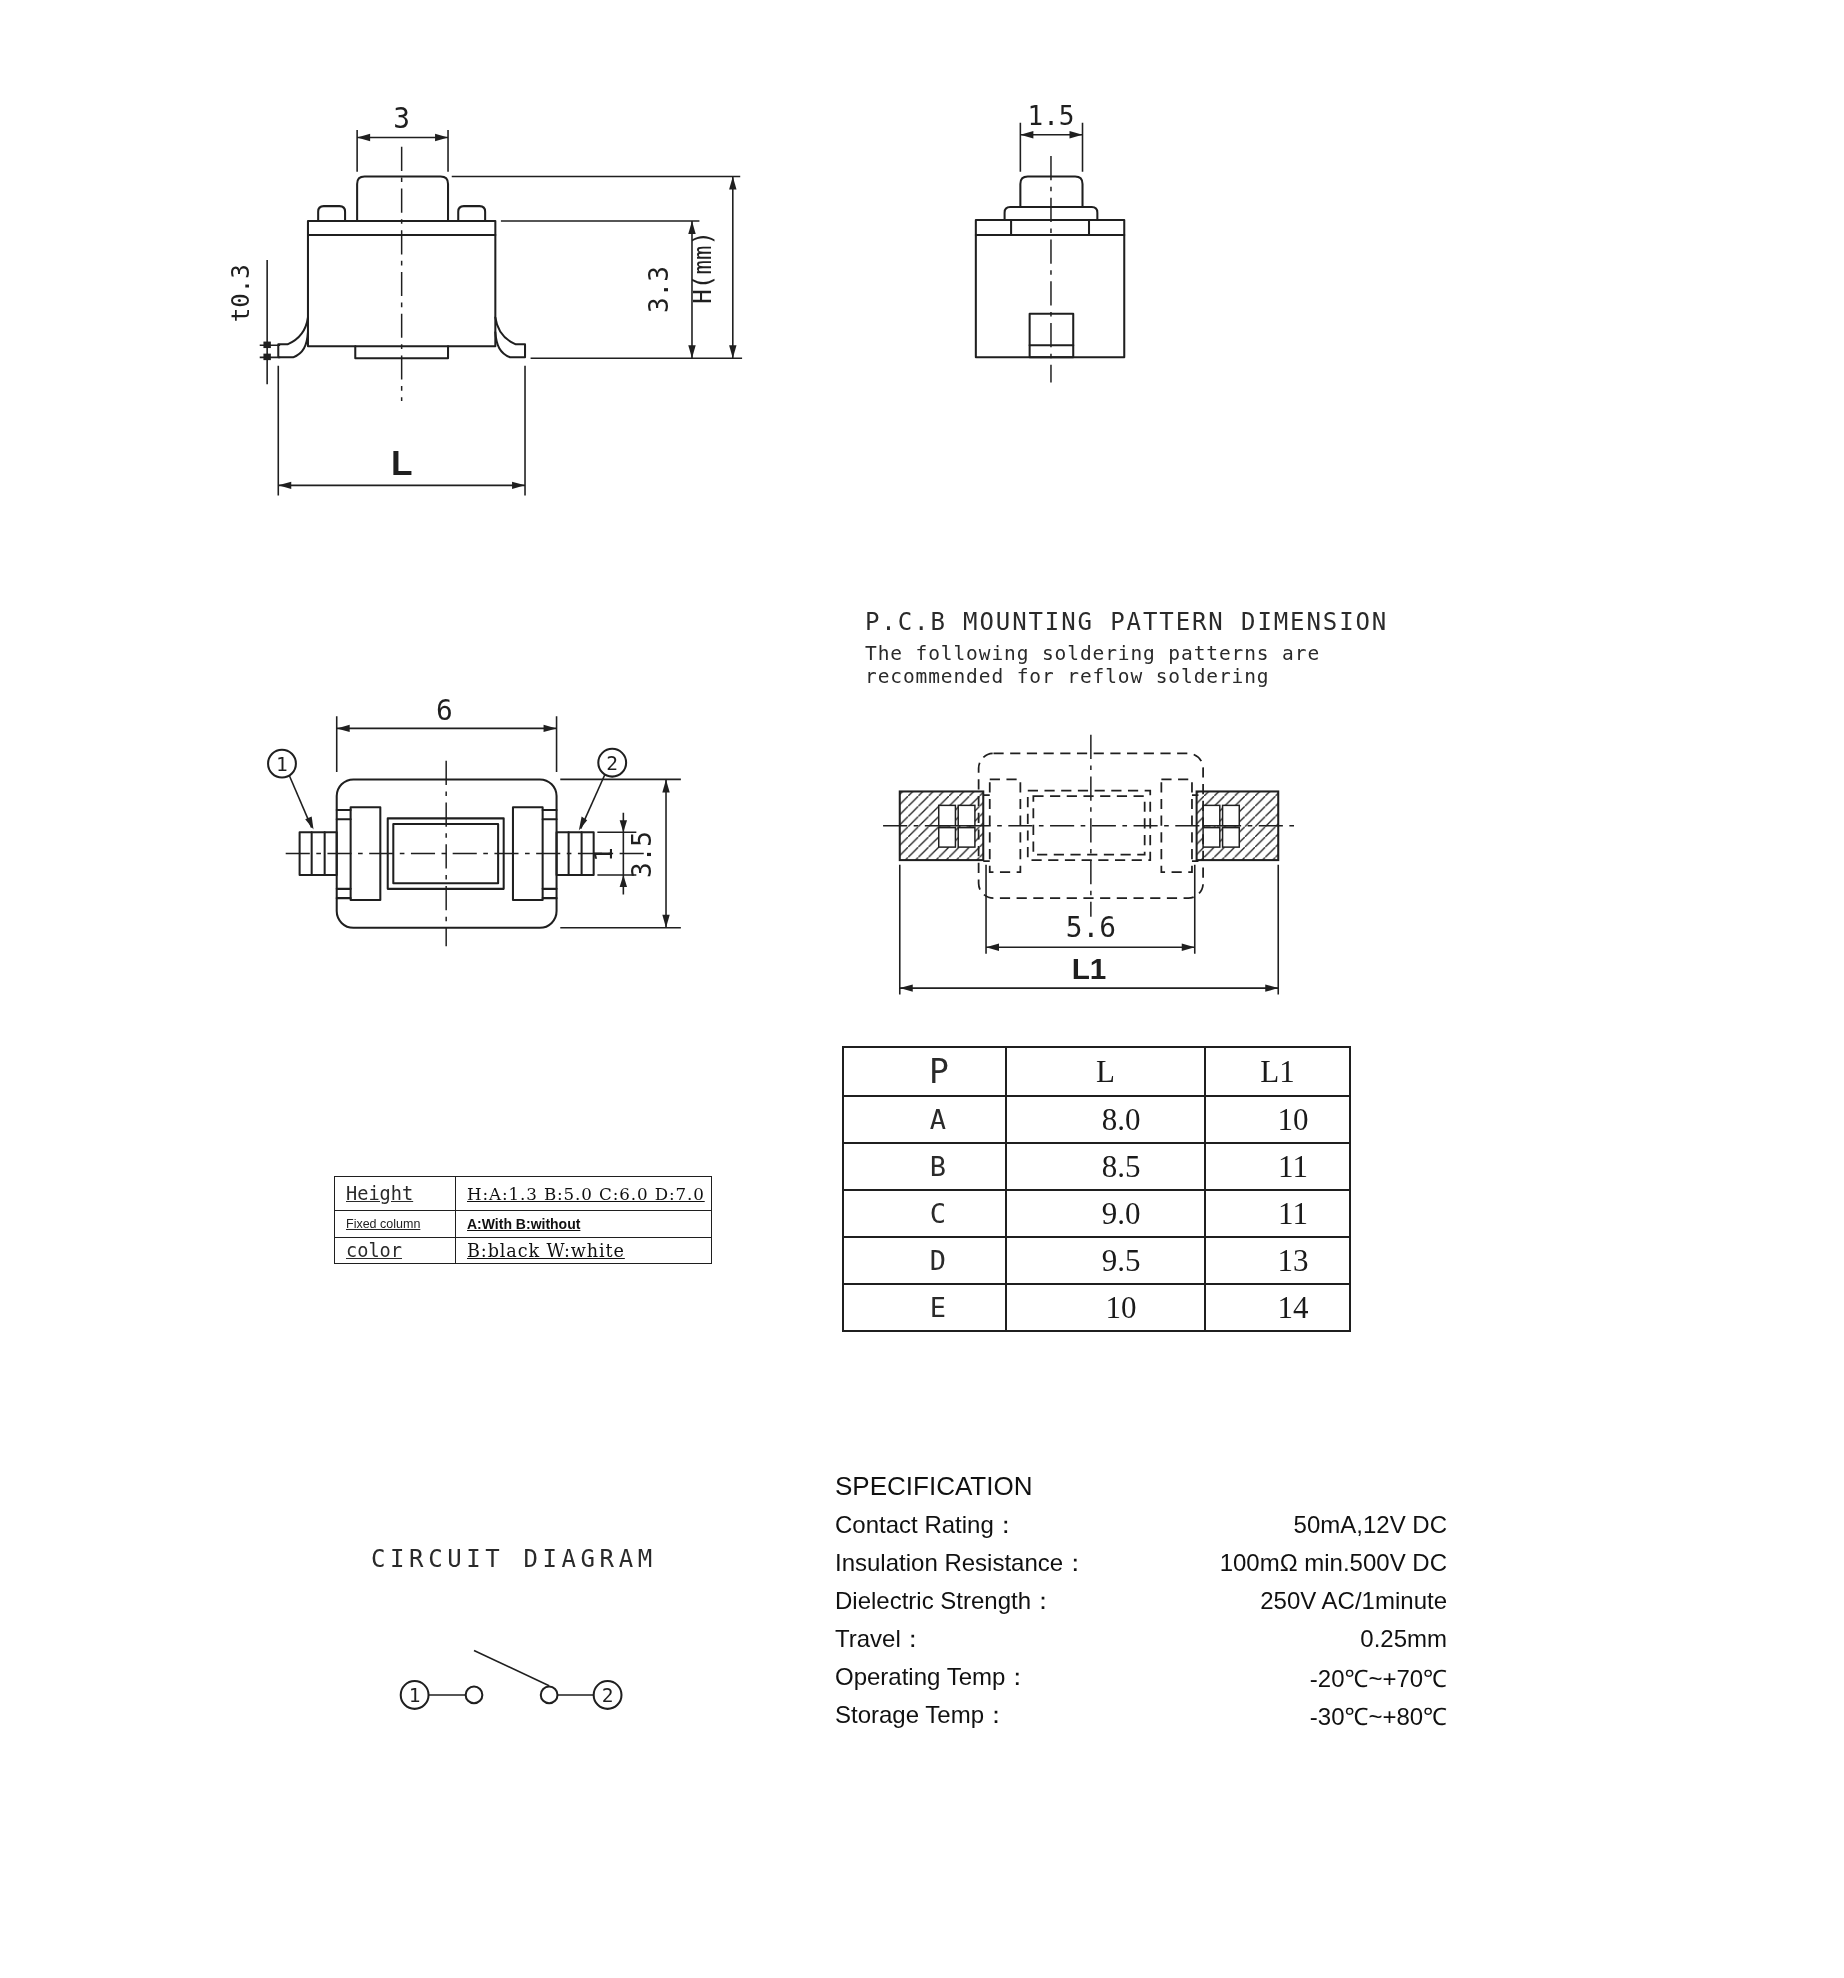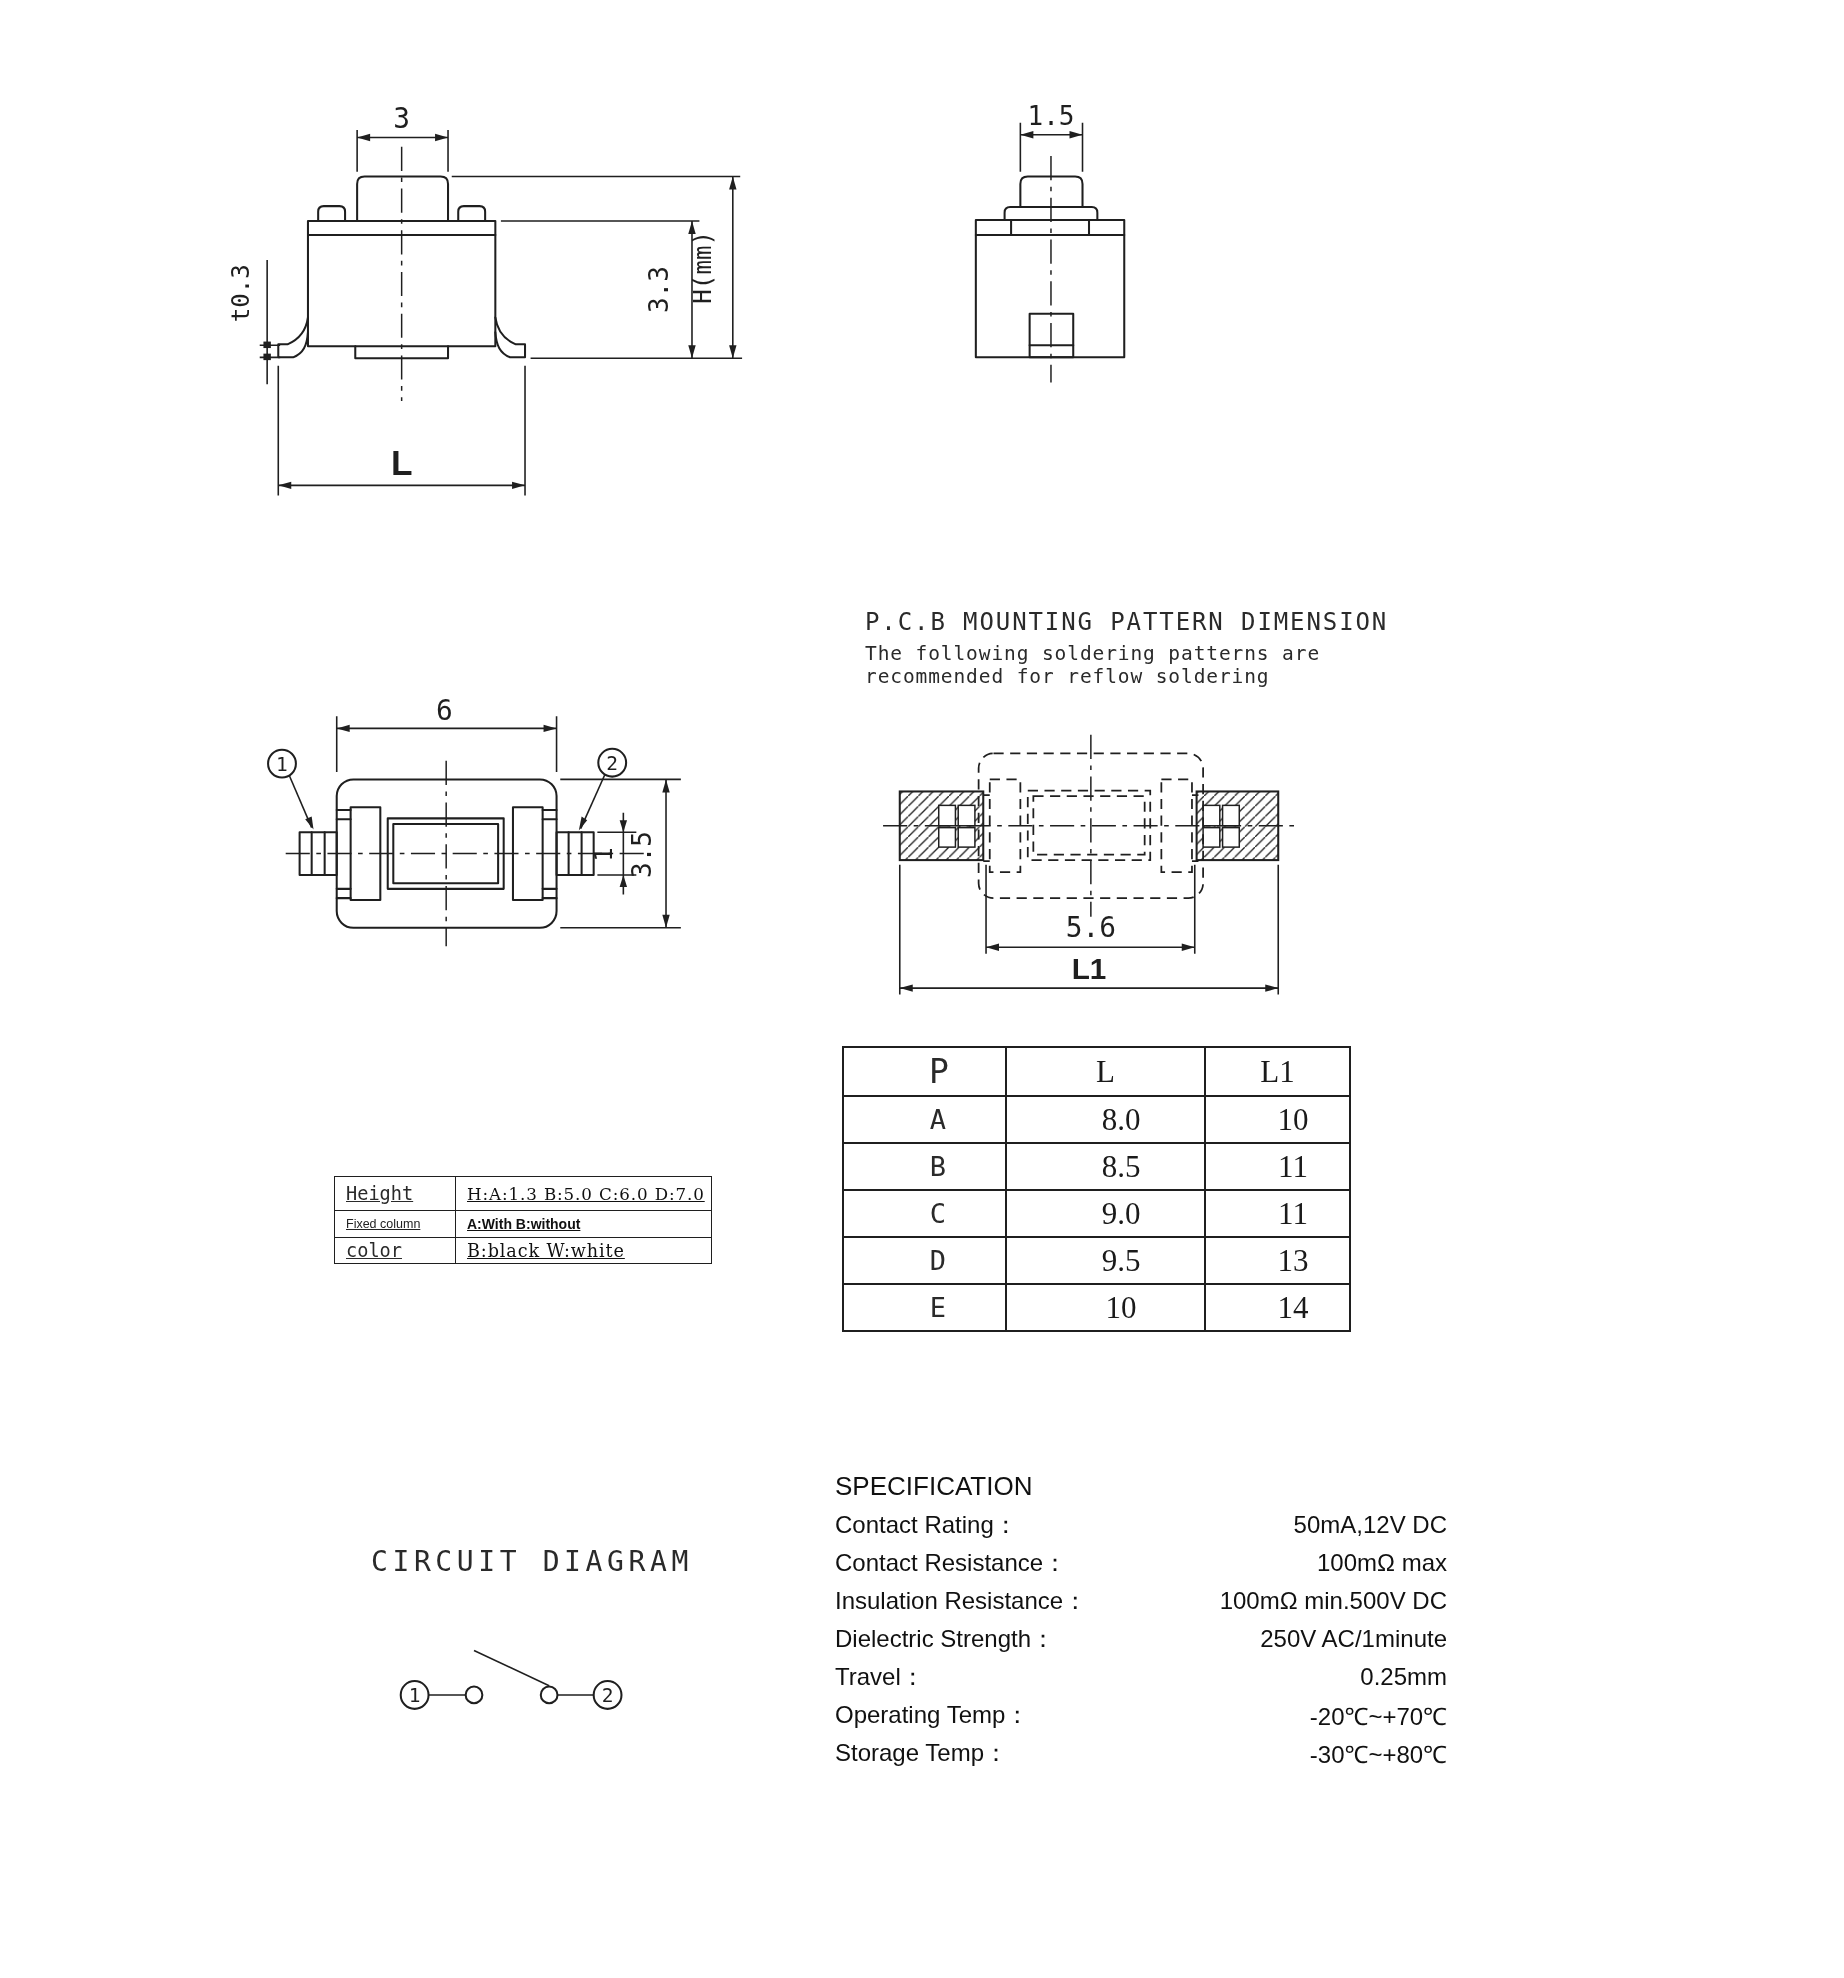--- a/index.html
+++ b/index.html
@@ -39,21 +39,21 @@
   .size-table td{border:2.8px solid #1f1f1f;text-align:center;vertical-align:middle;overflow:hidden;}
   .c-p{width:130px;} .c-l{width:195px;} .c-l1{width:141px;}
   .size-head{height:49px;}
   .size-row{height:47px;}
   .h-p{font-family:"DejaVu Sans Mono",monospace;font-size:33px;color:#2a2a2a;text-align:left;padding-left:30px;}
   .h-serif{font-family:"Liberation Serif",serif;font-size:31px;}
   .b-letter{font-family:"DejaVu Sans Mono",monospace;font-size:27px;color:#2a2a2a;text-align:left;padding-left:28px;}
   .b-num{font-family:"Liberation Serif",serif;font-size:31px;padding-left:32px;}
 
   
-  .circuit-title{left:371px;top:1545px;font-family:"DejaVu Sans Mono",monospace;font-size:28px;
+  .circuit-title{left:371px;top:1545px;font-family:"DejaVu Sans Mono",monospace;font-size:24px;
                  letter-spacing:4.6px;color:#2a2a2a;white-space:nowrap;}
 
   
   .spec{left:835px;top:1471px;width:612px;}
   .spec-title{font-size:26px;color:#111;height:35px;}
   .spec-row{display:flex;height:38px;align-items:center;justify-content:space-between;}
   .spec-label{width:258px;font-size:24px;color:#111;white-space:nowrap;}
   .spec-value{font-size:24px;color:#111;white-space:nowrap;}
 </style>
 </head>
@@ -286,24 +286,20 @@
 
   <div class="abs circuit-title">CIRCUIT DIAGRAM</div>
 
   <div class="abs spec">
     <div class="spec-title">SPECIFICATION</div>
     <div class="spec-row">
       <div class="spec-label">Contact Rating：</div>
       <div class="spec-value">50mA,12V DC</div>
     </div>
     <div class="spec-row">
-      <div class="spec-label">Contact Resistance：</div>
-      <div class="spec-value">100mΩ max</div>
-    </div>
-    <div class="spec-row">
       <div class="spec-label">Insulation Resistance：</div>
       <div class="spec-value">100mΩ min.500V DC</div>
     </div>
     <div class="spec-row">
       <div class="spec-label">Dielectric Strength：</div>
       <div class="spec-value">250V AC/1minute</div>
     </div>
     <div class="spec-row">
       <div class="spec-label">Travel：</div>
       <div class="spec-value">0.25mm</div>

